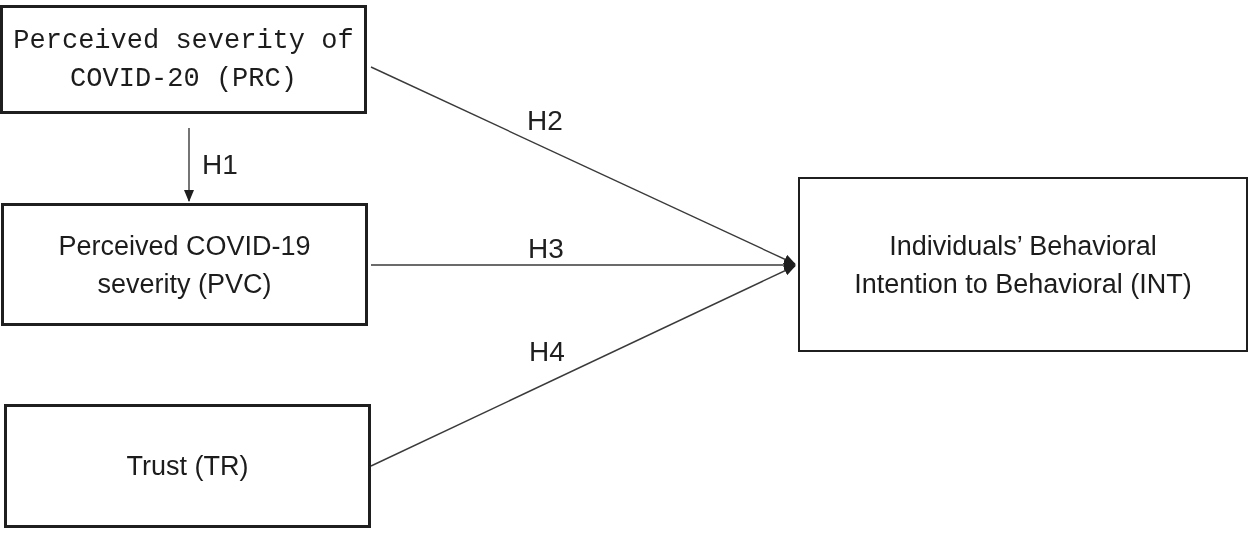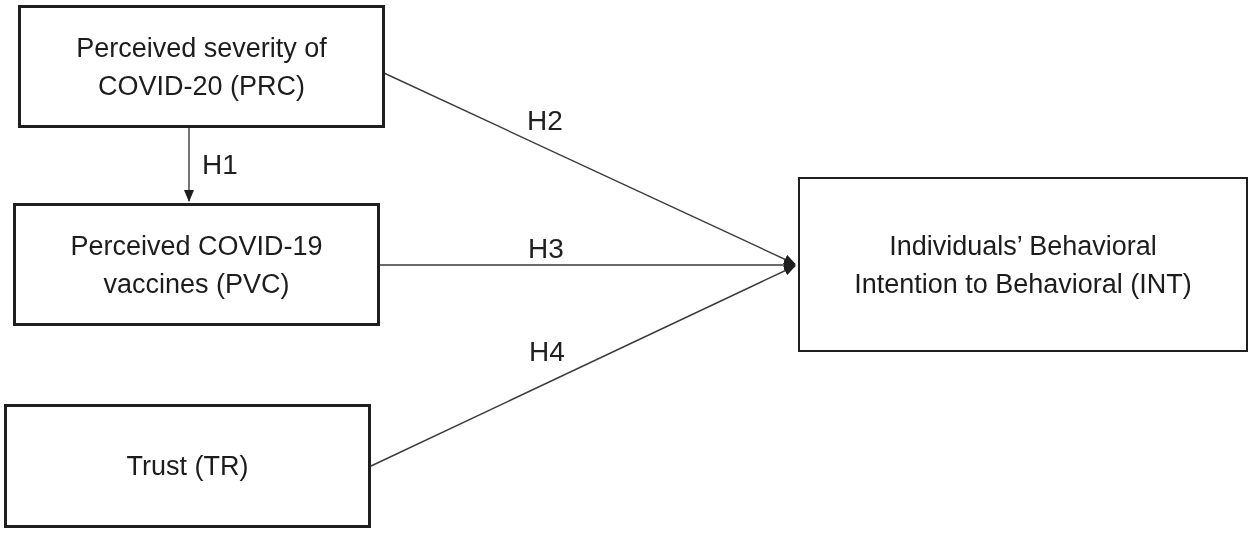--- a/index.html
+++ b/index.html
@@ -28,22 +28,22 @@
     display: flex;
     flex-direction: column;
     align-items: center;
     justify-content: center;
     text-align: center;
     color: #1c1c1c;
     font-size: 27px;
     line-height: 38px;
   }
 
-  .node-prc { left: 18px;   top: 5px;   width: 367px; height: 123px; }
-  .node-pvc { left: 13px;   top: 203px; width: 367px; height: 123px; }
+  .node-prc { left: 0;   top: 5px;   width: 367px; height: 109px; font-family: Liberation Mono, monospace; }
+  .node-pvc { left: 1px;   top: 203px; width: 367px; height: 123px; }
   .node-tr  { left: 4px;   top: 404px; width: 367px; height: 124px; }
   .node-int { left: 798px; top: 177px; width: 450px; height: 175px; border-width: 2.5px; }
 
   .path-label {
     position: absolute;
     color: #1f1f1f;
     font-size: 28px;
     line-height: 30px;
     white-space: nowrap;
   }
@@ -69,21 +69,21 @@
     <line x1="371" y1="466" x2="795" y2="266" stroke="#3a3a3a" stroke-width="1.4" marker-end="url(#arrowhead)"></line>
   </svg>
 
   <div class="node node-prc">
     <span>Perceived severity of</span>
     <span>COVID-20 (PRC)</span>
   </div>
 
   <div class="node node-pvc">
     <span>Perceived COVID-19</span>
-    <span>vaccines (PVC)</span>
+    <span>severity (PVC)</span>
   </div>
 
   <div class="node node-tr">
     <span>Trust (TR)</span>
   </div>
 
   <div class="node node-int">
     <span>Individuals’ Behavioral</span>
     <span>Intention to Behavioral (INT)</span>
   </div>

